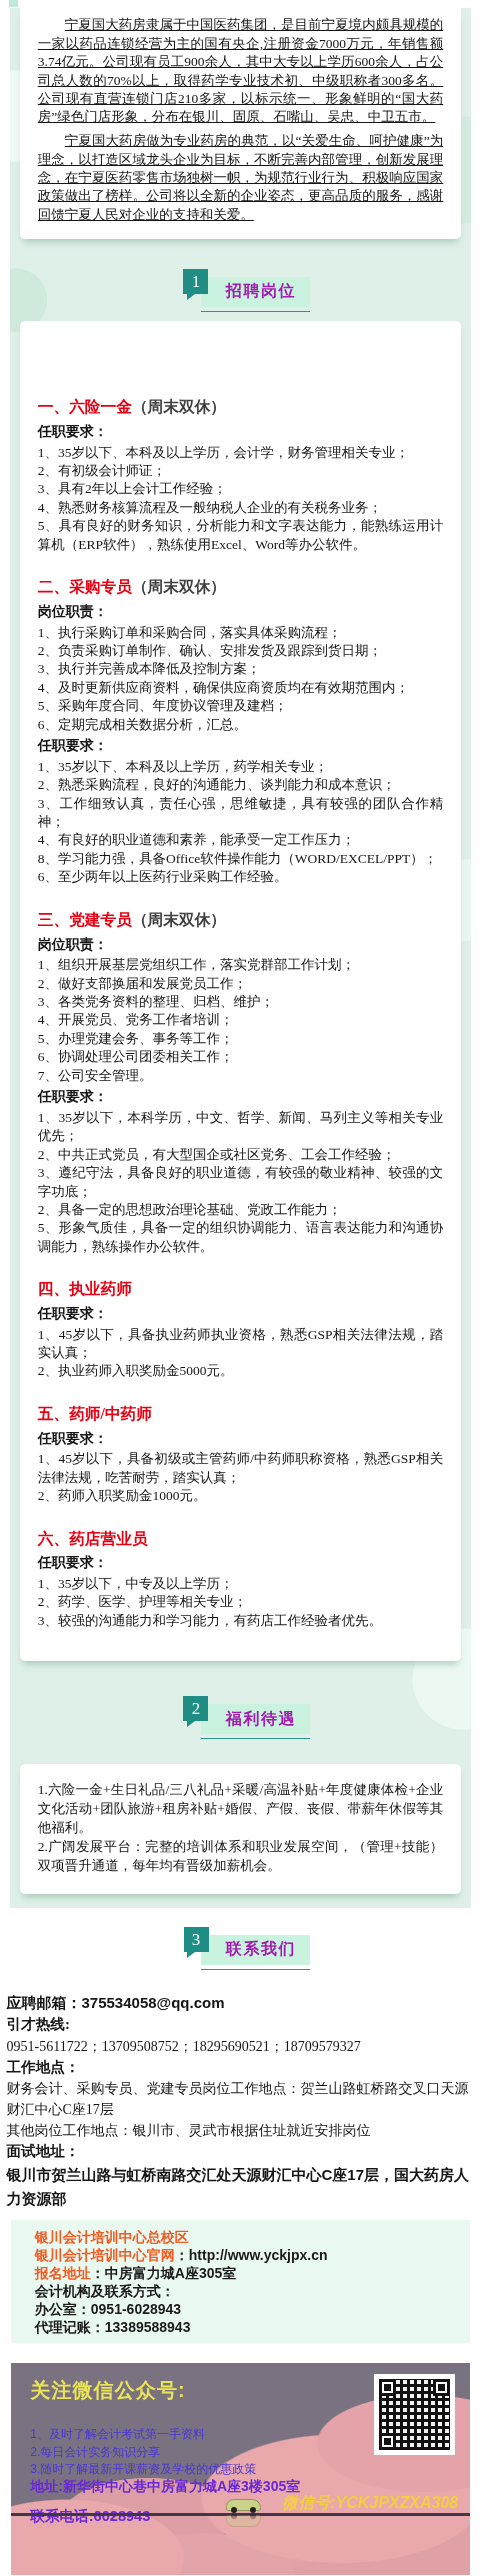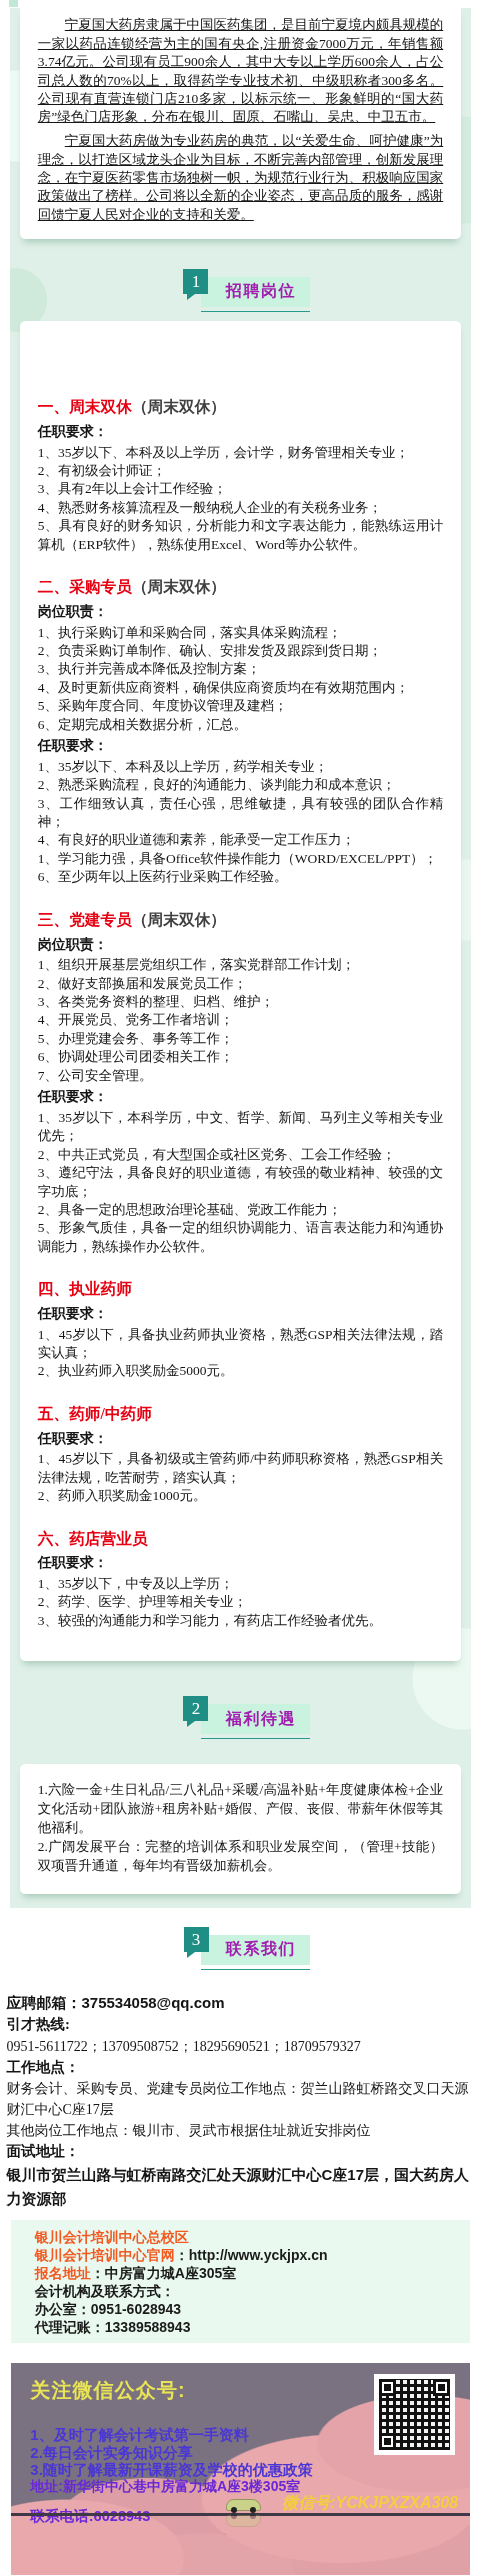--- a/index.html
+++ b/index.html
@@ -79,22 +79,22 @@
           background-image:
             radial-gradient(ellipse 108px 49px at 90% 38%, #e3a3a9 98%, transparent),
             radial-gradient(ellipse 141px 65px at 72% 64%, #e8a8ac 98%, transparent),
             radial-gradient(ellipse 119px 59px at 12% 92%, #e8a8ac 98%, transparent),
             radial-gradient(ellipse 162px 76px at 96% 92%, #dfa0a6 98%, transparent),
             radial-gradient(ellipse 141px 59px at 42% 108%, #e2a4a9 98%, transparent),
             radial-gradient(ellipse 87px 38px at 30% 72%, #dd9fa5 98%, transparent);
           font-family:"Liberation Sans","DejaVu Sans",sans-serif;}
   .b-follow{position:absolute;left:19.5px;top:14px;color:#e9e455;font-weight:bold;
             font-size:20px;letter-spacing:1.1px;}
-  .b-tips{position:absolute;left:19.5px;top:63px;color:#4a36d6;font-weight:bold;
-            font-size:15px;line-height:17.3px;}
+  .b-tips{position:absolute;left:19.5px;top:63px;color:#4a36d6;font-weight:normal;
+            font-size:12px;line-height:17.3px;}
   .b-addr{position:absolute;left:19.5px;top:115px;color:#6a28d6;font-weight:bold;font-size:14px;}
   .b-tel{position:absolute;left:19.5px;top:132px;color:#6a28d6;font-weight:bold;font-size:14.6px;margin-top:12px;}
   .b-wechat-mid{position:absolute;right:12px;top:130px;color:#f3cf3e;font-style:italic;
             font-weight:bold;font-size:16px;}
   .road{position:absolute;left:0;right:0;top:150px;height:3.2px;background:#3f3947;}
 
   .qr{position:absolute;right:15px;top:10.8px;width:81px;height:81px;background:#fff;
       padding:4.9px;box-sizing:border-box;z-index:2;}
   .qr-pattern{position:relative;width:100%;height:100%;
       background-image:
@@ -130,21 +130,21 @@
     </section>
 
     <div class="sec-head">
       <div class="sec-num">1</div>
       <div class="sec-label">招聘岗位</div>
     </div>
 
     <section class="card jobs">
 
     <div class="job">
-          <h3><span class="red">一、周末双休</span><span class="suffix">（周末双休）</span></h3>
+          <h3><span class="red">一、六险一金</span><span class="suffix">（周末双休）</span></h3>
           <div>
 
           <div class="block">
                 <div class="bheading">任职要求：</div>
                 <div>
 
                 <div class="item">1、35岁以下、本科及以上学历，会计学，财务管理相关专业；</div>
                 <div class="item">2、有初级会计师证；</div>
                 <div class="item">3、具有2年以上会计工作经验；</div>
                 <div class="item">4、熟悉财务核算流程及一般纳税人企业的有关税务业务；</div>
@@ -170,21 +170,21 @@
               </div>
               </div>
             <div class="block">
                 <div class="bheading">任职要求：</div>
                 <div>
 
                 <div class="item">1、35岁以下、本科及以上学历，药学相关专业；</div>
                 <div class="item">2、熟悉采购流程，良好的沟通能力、谈判能力和成本意识；</div>
                 <div class="item">3、工作细致认真，责任心强，思维敏捷，具有较强的团队合作精神；</div>
                 <div class="item">4、有良好的职业道德和素养，能承受一定工作压力；</div>
-                <div class="item">1、学习能力强，具备Office软件操作能力（WORD/EXCEL/PPT）；</div>
+                <div class="item">8、学习能力强，具备Office软件操作能力（WORD/EXCEL/PPT）；</div>
                 <div class="item">6、至少两年以上医药行业采购工作经验。</div>
               </div>
               </div>
           </div>
         </div>
         <div class="job">
           <h3><span class="red">三、党建专员</span><span class="suffix">（周末双休）</span></h3>
           <div>
 
           <div class="block">

